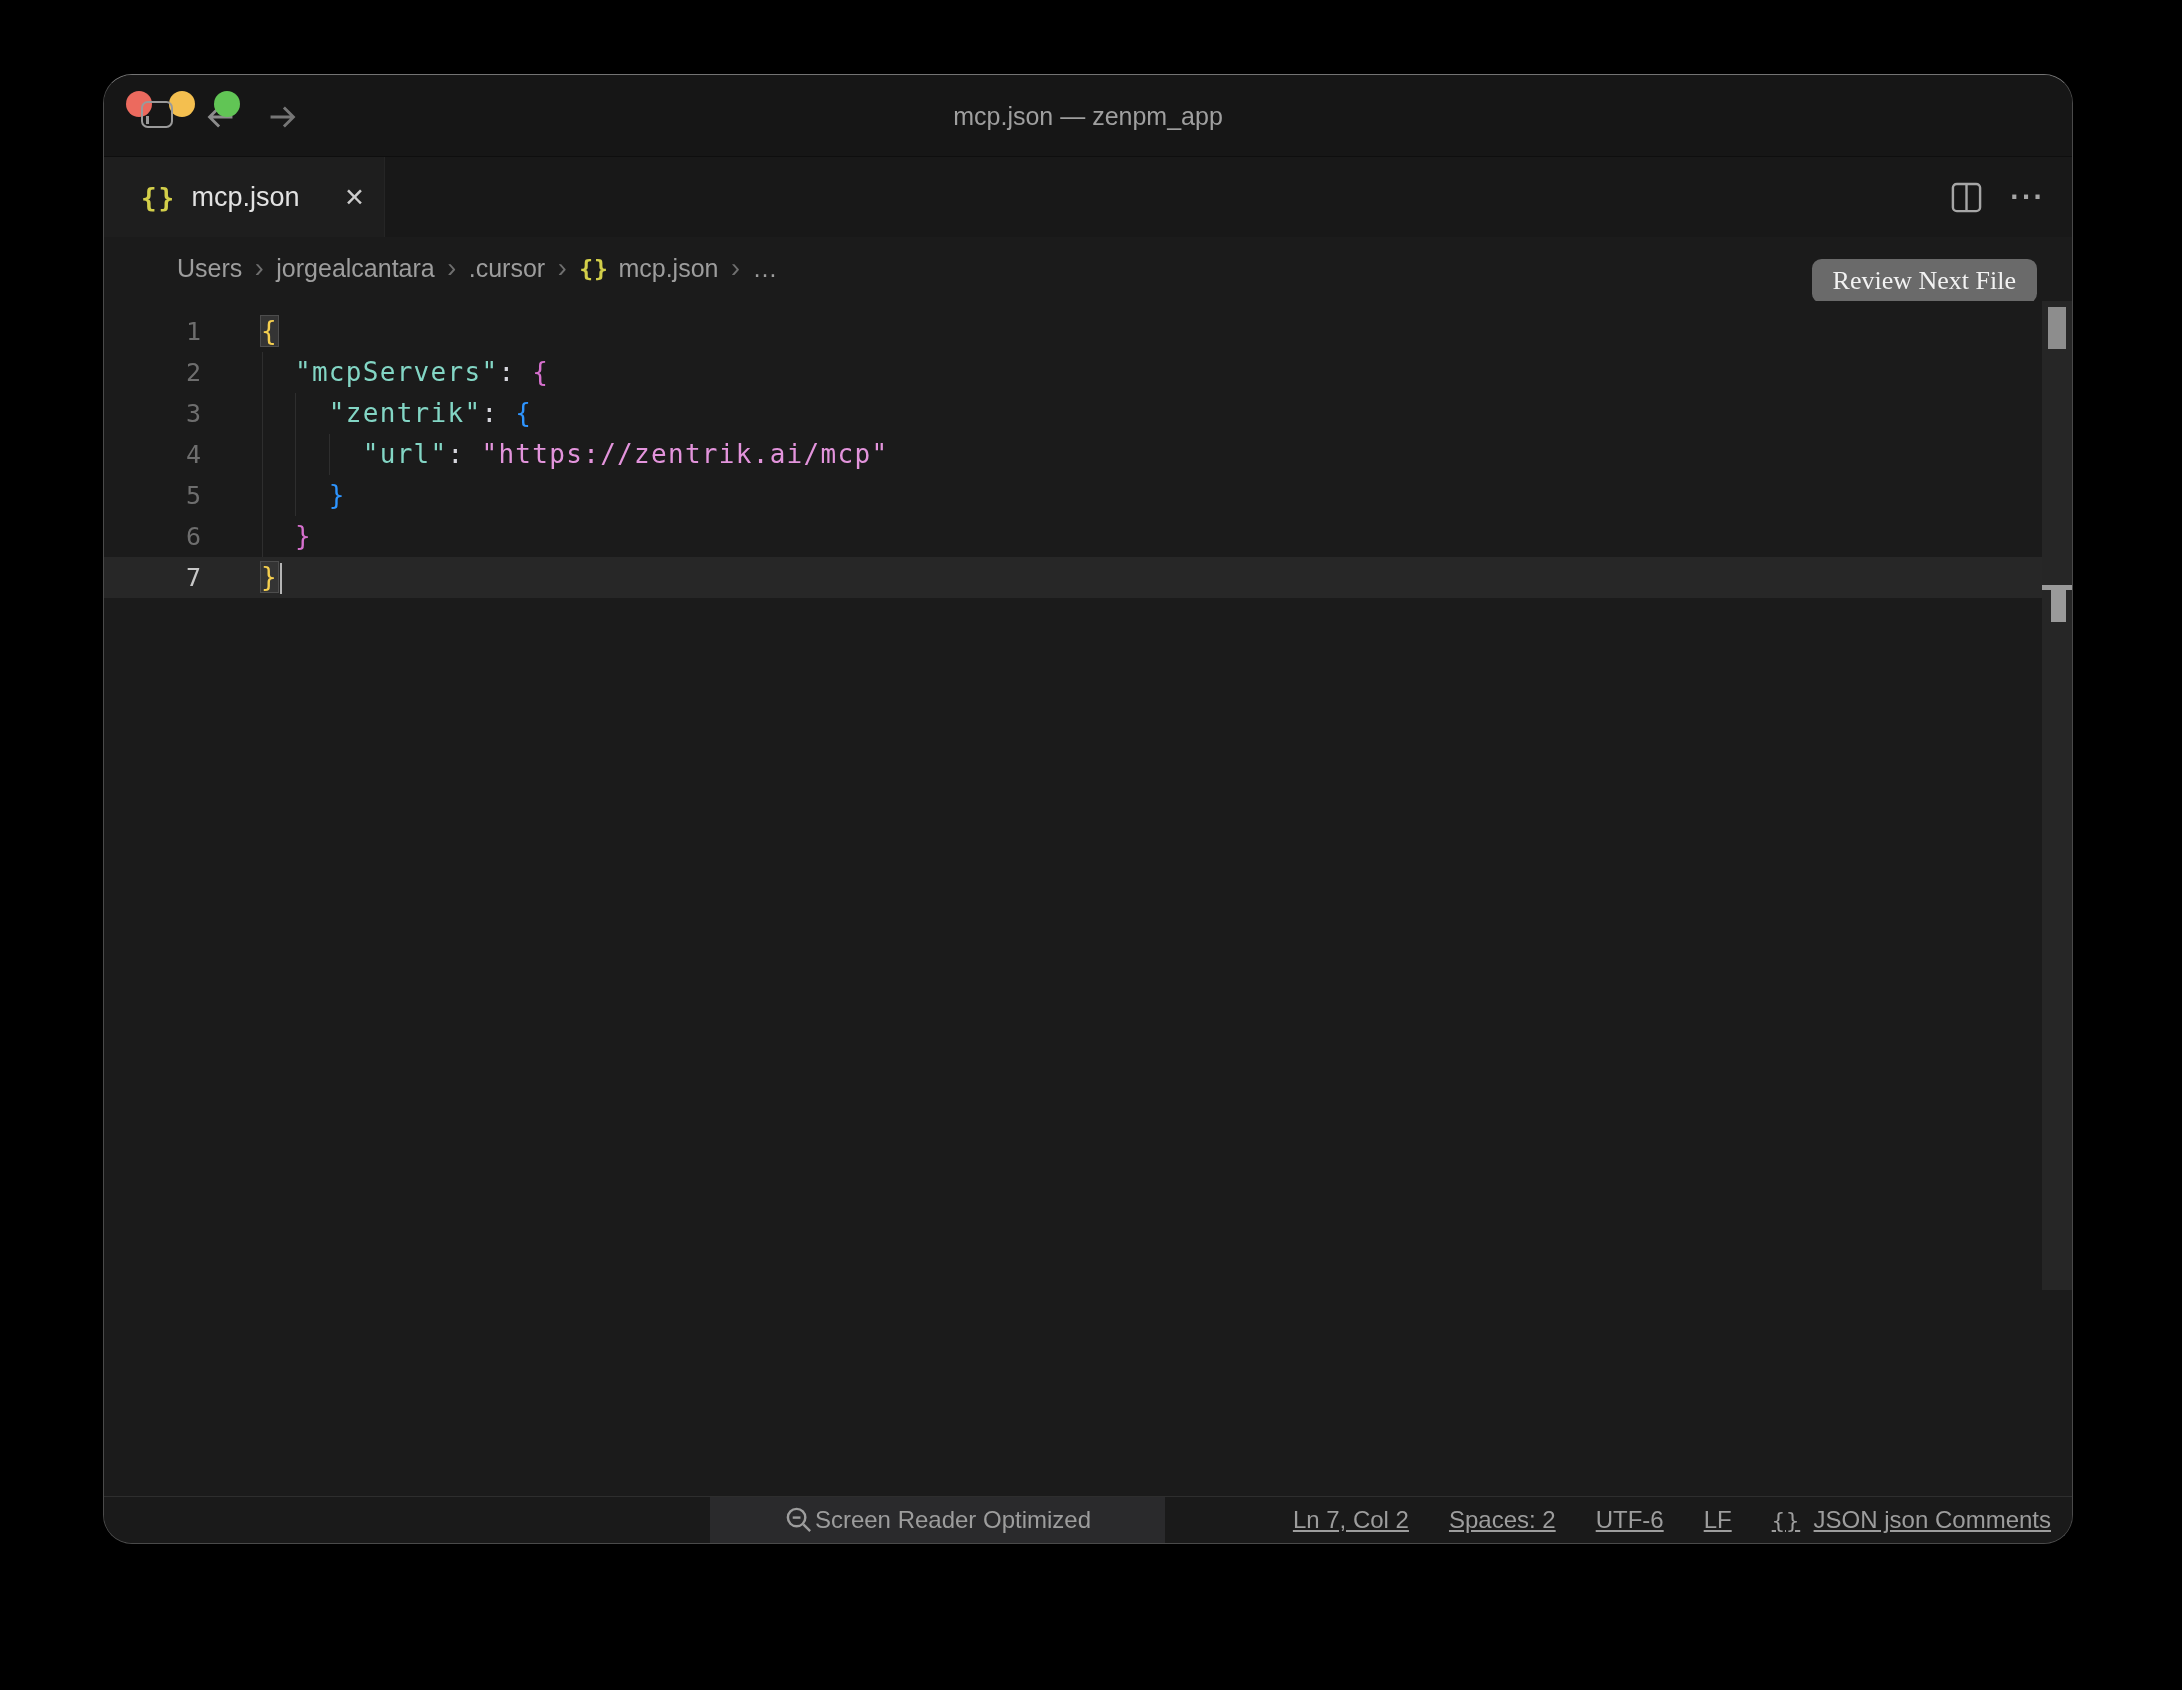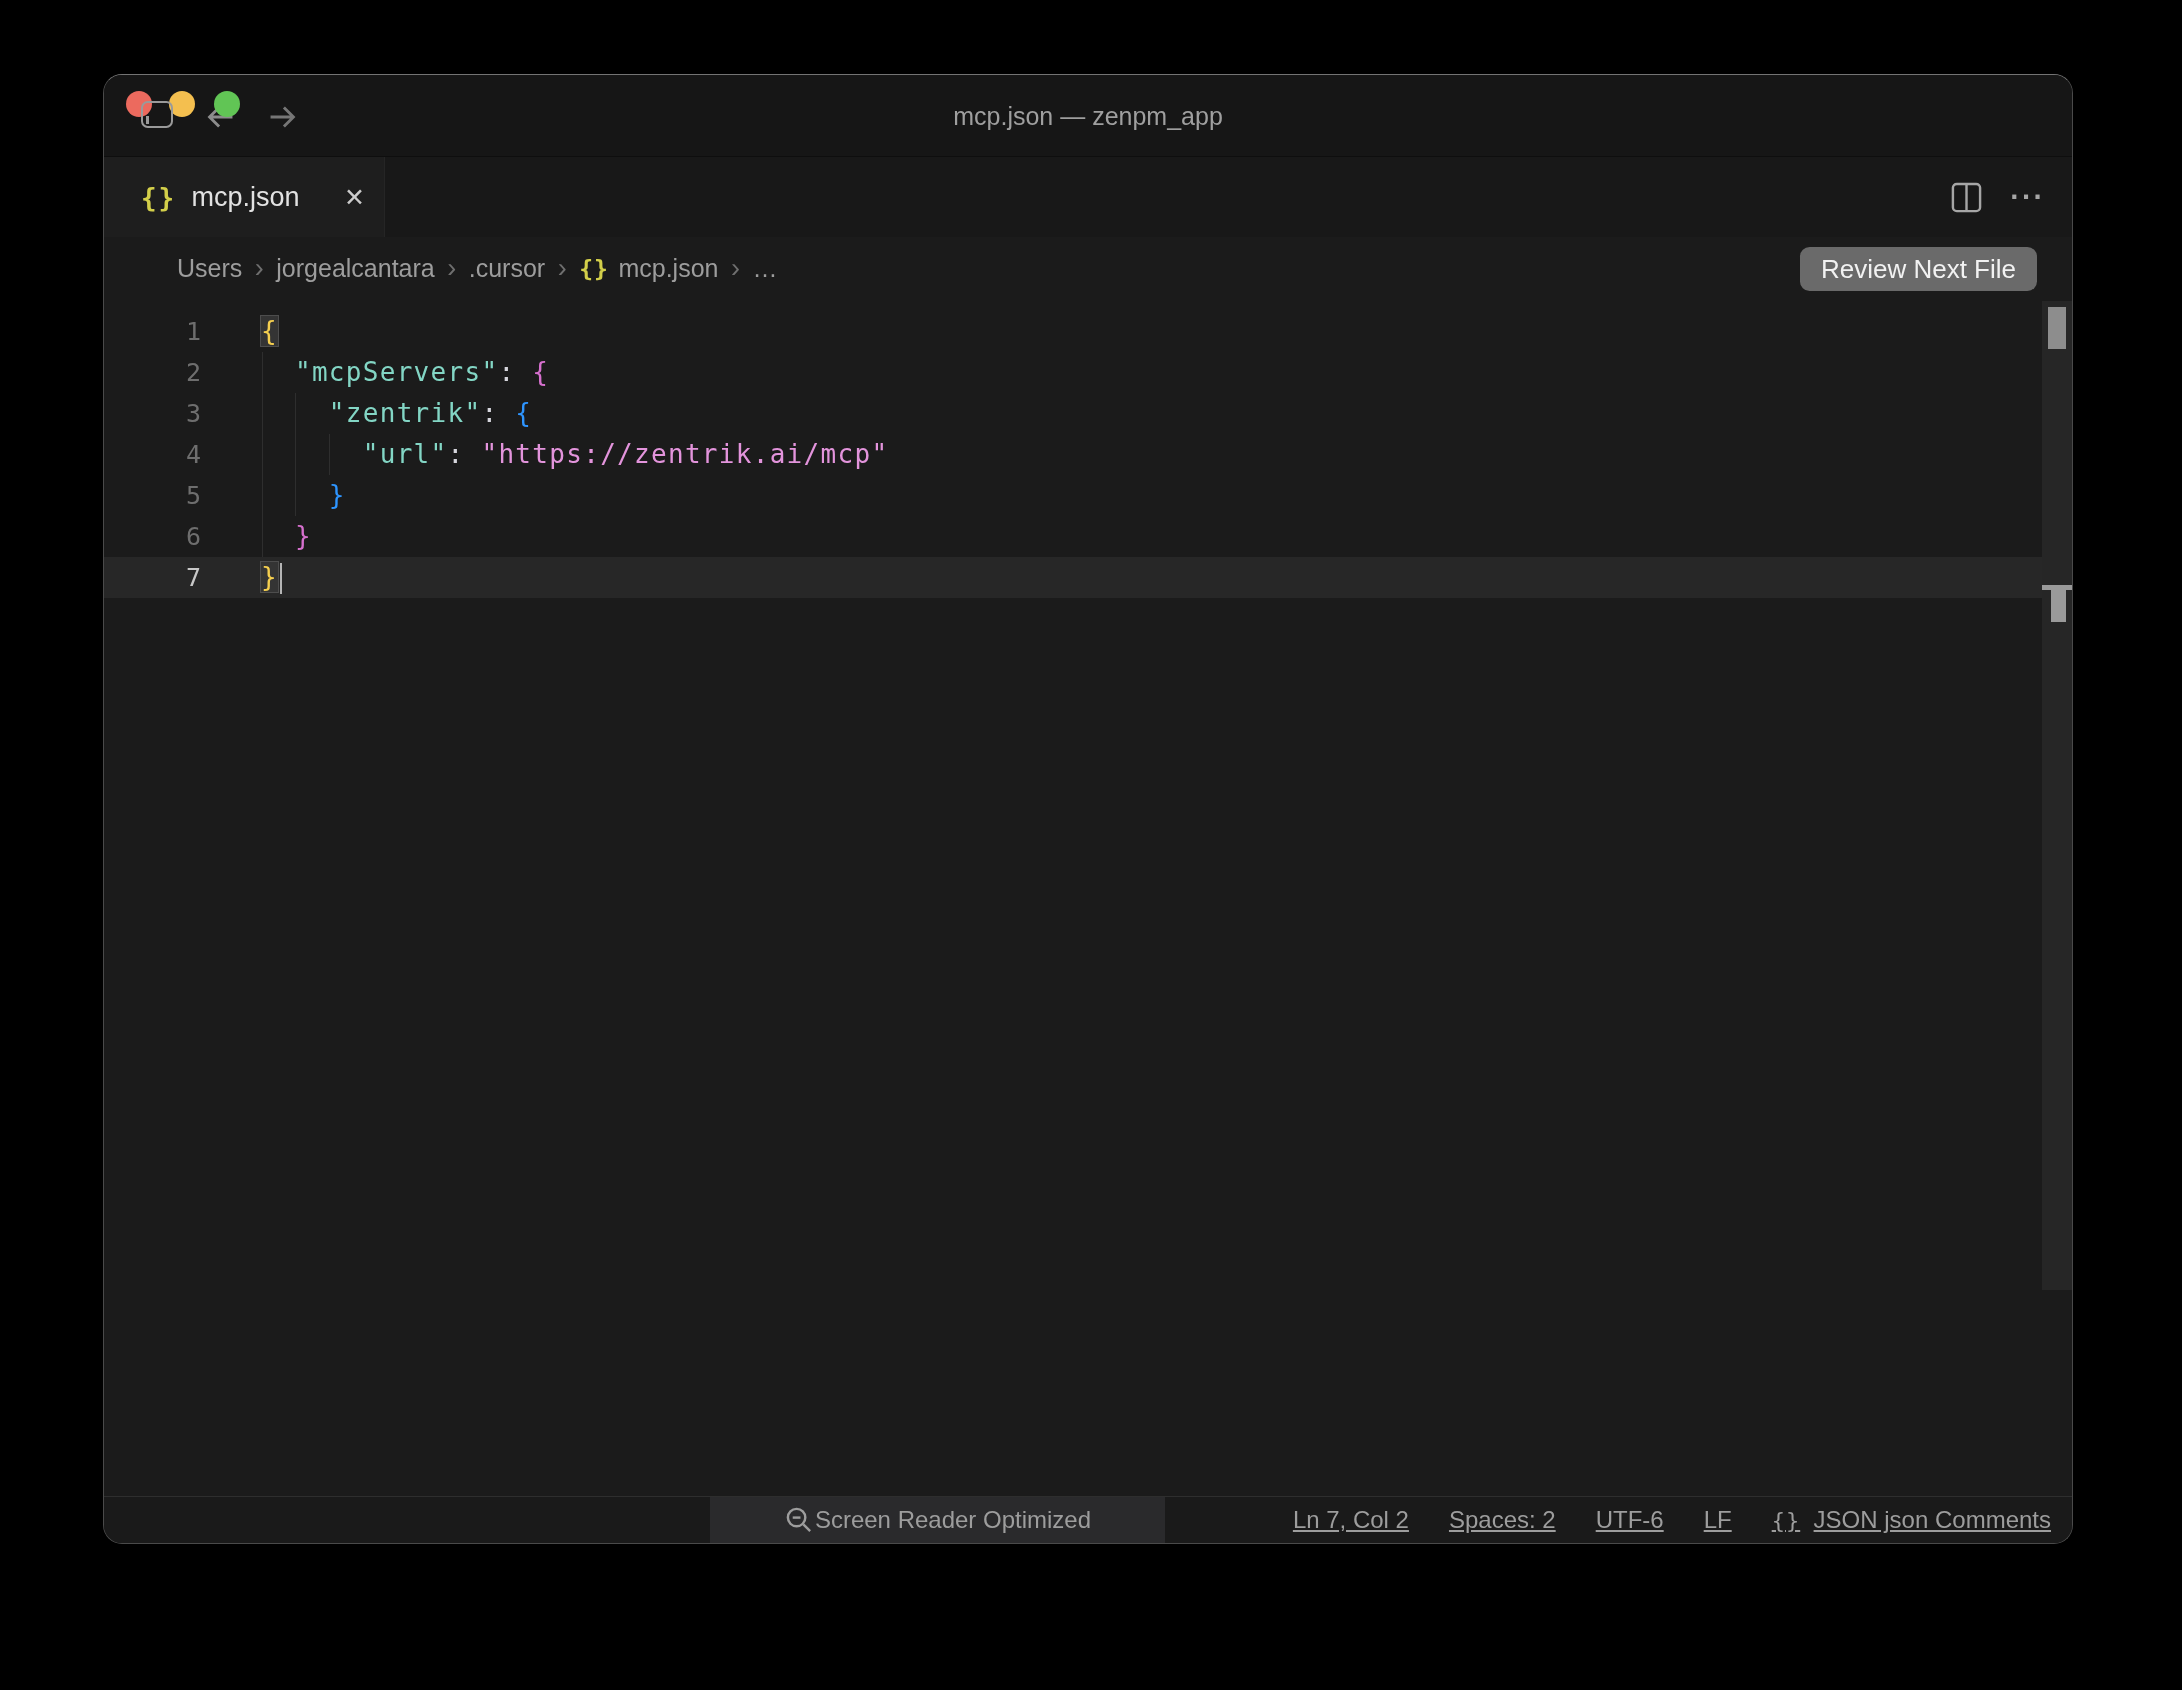--- a/index.html
+++ b/index.html
@@ -1,21 +1,21 @@
 <!DOCTYPE html>
 <html style="--bracket-1: #f5cf4f; --bracket-2: #d670ce; --bracket-3: #2e95ff; --json-key: #83d6c5; --json-string: #e394dc; --punctuation: #d6d6dd; --traffic-red: #ec6a5e; --traffic-yellow: #f4bf4f; --traffic-green: #61c555; --button-bg: #6a6a6a;"><head>
 <meta charset="utf-8">
 <style>
   html,body{margin:0;padding:0;background:#000;width:2183px;height:1691px;overflow:hidden;
     font-family:"Liberation Sans",sans-serif;}
   #screen{position:relative;width:2183px;height:1691px;background:#000;}
 
   
   #window{position:absolute;left:103px;top:74px;width:1970px;height:1470px;
-    background:#1b1b1b;border-radius:19px;overflow:hidden;
+    background:#1b1b1b;border-radius:29px;overflow:hidden;
     border:1px solid #4a4a4a;border-top-color:#747474;box-sizing:border-box;}
 
   
   .titlebar{position:absolute;left:0;top:0;width:100%;height:82px;background:#161616;
     border-bottom:1px solid #0e0e0e;box-sizing:border-box;}
   .tl{position:absolute;width:26px;height:26px;border-radius:50%;top:90px;}
   #tl-close{left:125px;background:var(--traffic-red,#ec6a5e);}
   #tl-min{left:168px;background:var(--traffic-yellow,#f4bf4f);}
   #tl-zoom{left:212px;background:var(--traffic-green,#61c555);z-index:4;}
   .tl{top:16.3px;} 
@@ -40,23 +40,23 @@
   .ellipsis-icon{color:#a6a6a6;font-size:29px;letter-spacing:1.9px;font-weight:bold;}
 
   
   .breadcrumbs{position:absolute;left:0;top:162px;width:100%;height:63px;background:#1b1b1b;
     display:flex;align-items:center;color:#9d9d9d;font-size:25px;padding-left:32px;}
   .breadcrumbs .crumb{margin:0 0;}
   .breadcrumbs .sep{color:#6f6f6f;margin:0 12.5px;font-size:27px;}
   .bc-json-icon{color:#d3cf4a;font-family:"DejaVu Sans Mono",monospace;font-weight:bold;font-size:23px;margin-right:9.6px;letter-spacing:1px;}
   .bc-start{width:41px;}
 
-  .review-btn{position:absolute;right:35px;top:172px;height:44px;padding:0 21px;
+  .review-btn{position:absolute;right:35px;top:184px;height:44px;padding:0 21px;
     background:var(--button-bg,#6a6a6a);border:none;border-radius:9.6px;color:#f2f2f2;
-    font-size:26px;font-family:Liberation Sans, sans-serif;cursor:pointer;}
+    font-size:26px;font-family:Liberation Serif, serif;cursor:pointer;}
 
   
   .editor{position:absolute;left:0;top:226px;width:100%;height:1197px;background:#1b1b1b;
     padding-top:9.6px;box-sizing:border-box;}
   .code-line{position:relative;height:41px;line-height:41px;width:100%;
     font-family:"DejaVu Sans Mono",monospace;font-size:26px;letter-spacing:1.3px;white-space:pre;
     display:flex;}
   .code-line.active{background:#272727;}
   .line-num{display:inline-block;width:97px;text-align:right;color:#6e6e6e;
     font-family:"DejaVu Sans Mono",monospace;font-size:25px;letter-spacing:0;flex:none;}

